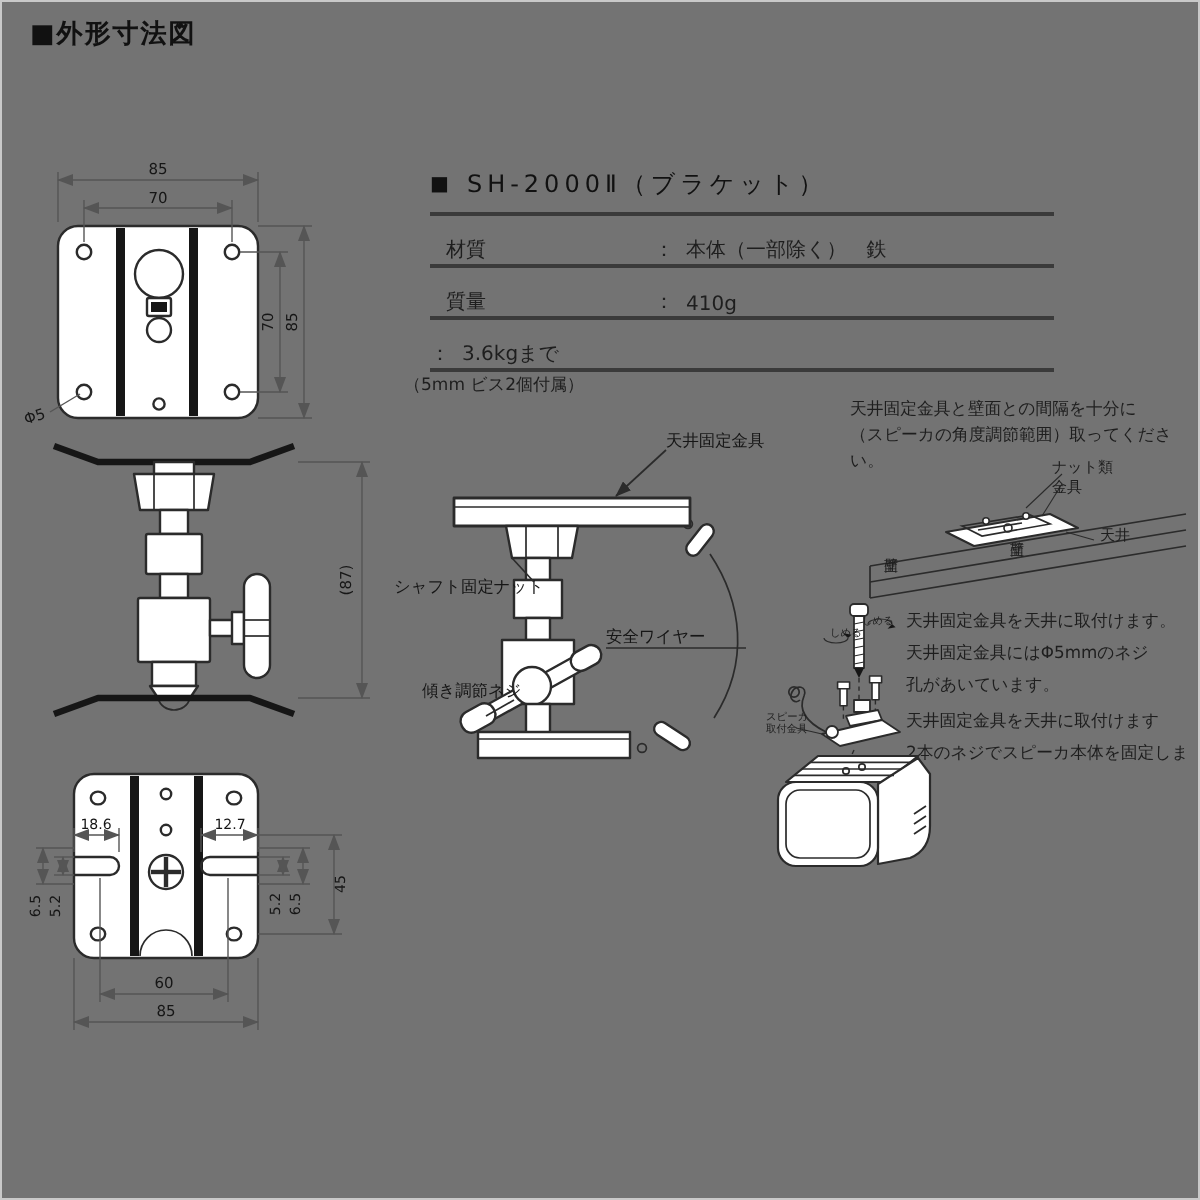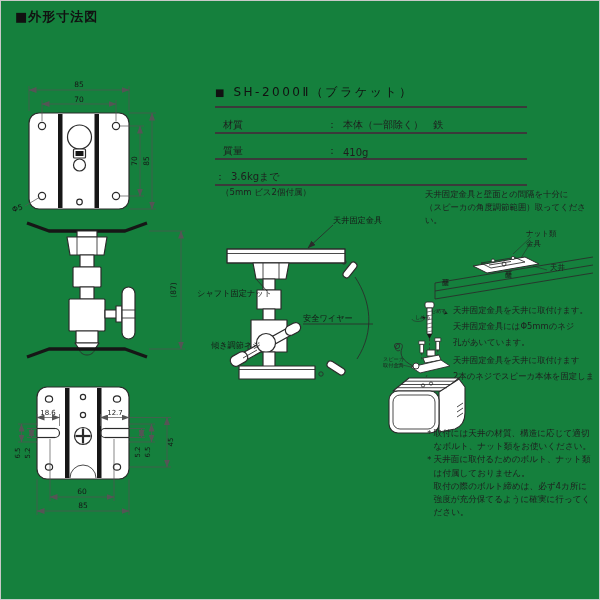--- a/index.html
+++ b/index.html
@@ -1,16 +1,16 @@
 <!DOCTYPE html>
 <html><head>
 <meta charset="utf-8">
 <style>
   html,body{margin:0;padding:0;background:#fff}
-  .page{position:relative;width:600px;height:600px;background:#15803d;border:1px solid #c9c9c9;
+  .page{position:relative;width:600px;height:600px;background:#737373;border:1px solid #c9c9c9;
         box-sizing:border-box;font-family:"DejaVu Sans","Liberation Sans",sans-serif;color:#1e1e1e;overflow:hidden}
   .abs{position:absolute}
   .pre{white-space:pre-line}
   .title{font-size:13px;font-weight:bold;letter-spacing:1px;color:#111}
   .heading{font-size:12px;letter-spacing:2.5px;color:#111;display:flex;align-items:center}
   .heading .sq{font-size:10px;margin-right:9px;letter-spacing:0}
   .spec{width:312px;border-top:2px solid #3a3a3a}
   .spec-row{display:flex;border-bottom:2px solid #3a3a3a;height:24px;align-items:flex-end;font-size:10px}
   .spec-label{width:104px;padding-left:8px}
   .spec-sep{width:16px}
@@ -199,21 +199,21 @@
       <span class="spec-label">質量</span>
       <span class="spec-sep">：</span>
       <span>410g</span>
     </div>
     <div class="spec-row">
       <span class="spec-sep">：</span>
       <span>3.6kgまで</span>
     </div>
   </div>
 
-  <div class="abs small-note" style="left:220px;top:186px">（5mm ビス2個付属）</div>
+  <div class="abs small-note" style="left:201px;top:186px">（5mm ビス2個付属）</div>
 
   <svg class="abs" style="left:196px;top:206px" width="230" height="200" viewBox="0 0 230 200">
     <defs>
       <marker id="ar4" viewBox="0 0 8 6" markerWidth="8" markerHeight="6" refX="7.5" refY="3" orient="auto-start-reverse" markerUnits="userSpaceOnUse">
           <path d="M0,0L8,3L0,6Z" fill="#2b2b2b"></path>
         </marker>
     </defs>
     <g>
       <circle class="thin" cx="147" cy="55" r="2.2"></circle>
       <g transform="translate(153,63) rotate(-52)">
@@ -252,21 +252,21 @@
       <line class="thin" x1="136" y1="18" x2="111" y2="41" marker-end="url(#ar4)"></line>
       <text class="lbl" x="0" y="89">シャフト固定ナット</text>
       <line class="thin" x1="70" y1="84" x2="59" y2="72"></line>
       <text class="lbl" x="106" y="114">安全ワイヤー</text>
       <line class="thin" x1="106" y1="117" x2="176" y2="117"></line>
       <text class="lbl" x="14" y="141">傾き調節ネジ</text>
       <line class="thin" x1="60" y1="143" x2="46" y2="151"></line>
     </g>
   </svg>
 
-  <div class="abs step1 pre" style="left:424px;top:187px">天井固定金具と壁面との間隔を十分に
+  <div class="abs step1 pre" style="left:424px;top:197px">天井固定金具と壁面との間隔を十分に
 （スピーカの角度調節範囲）取ってください。</div>
 
   <svg class="abs" style="left:430px;top:224px" width="168" height="88" viewBox="0 0 168 88">
     <g>
       <line class="thin" x1="4" y1="58" x2="162" y2="32"></line>
       <line class="thin" x1="4" y1="66" x2="162" y2="40"></line>
       <line class="thin" x1="4" y1="74" x2="162" y2="48"></line>
       <line class="thin" x1="4" y1="58" x2="4" y2="74"></line>
     </g>
     <g>
@@ -345,21 +345,14 @@
       <line class="thin" x1="90" y1="112" x2="96" y2="108"></line>
       <line class="thin" x1="90" y1="117" x2="96" y2="113"></line>
       <line class="thin" x1="90" y1="122" x2="96" y2="118"></line>
     </g>
   </svg>
   <div class="abs micro" style="left:414px;top:314px">しめる</div>
   <div class="abs micro" style="left:430px;top:308px">しめる</div>
   <div class="abs micro pre" style="left:382px;top:356px">スピーカ
 取付金具</div>
 
-  <div class="abs notes pre" style="left:424px;top:426px">＊取付には天井の材質、構造に応じて適切
-　なボルト、ナット類をお使いください。
-＊天井面に取付るためのボルト、ナット類
-　は付属しておりません。
-　取付の際のボルト締めは、必ず4カ所に
-　強度が充分保てるように確実に行ってく
-　ださい。</div>
 
 </div>
 
 </body></html>

